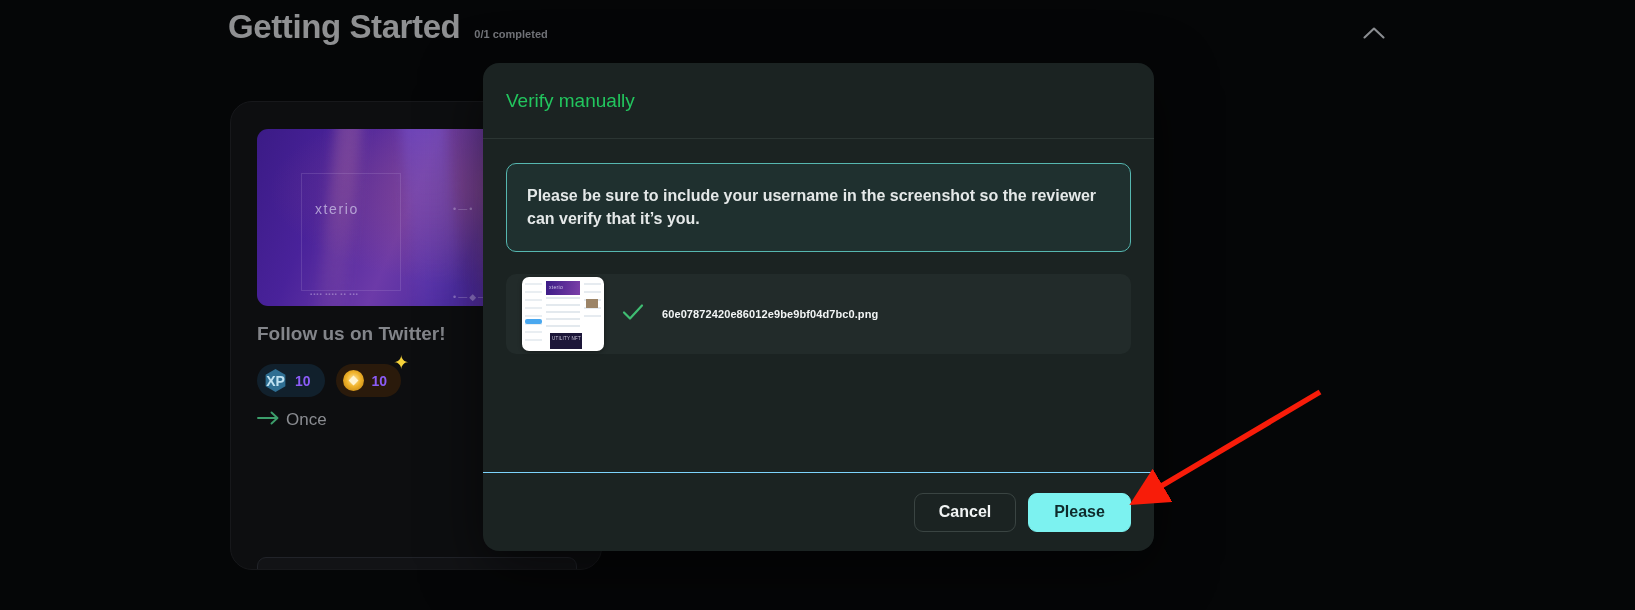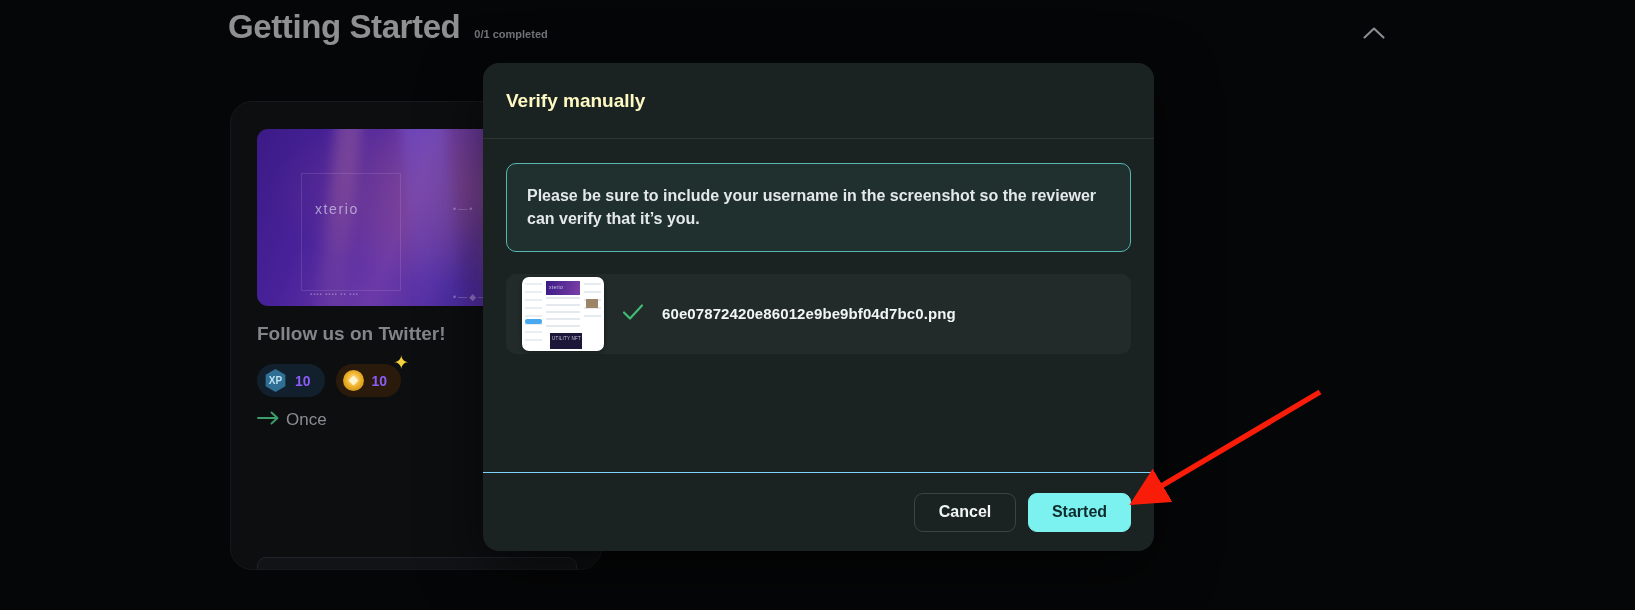--- a/index.html
+++ b/index.html
@@ -79,21 +79,21 @@
     display: flex; align-items: center; gap: 8px;
     padding: 5px 14px 5px 7px; border-radius: 999px; position: relative;
   }
   .pill-xp { background: #11202c; }
   .pill-coin { background: #2a1a0b; }
   .reward-value { font-size: 14px; font-weight: bold; color: #8b5cf6; }
   .xp-hex {
     width: 23px; height: 23px; background: #2f6f93;
     clip-path: polygon(50% 0%, 93% 25%, 93% 75%, 50% 100%, 7% 75%, 7% 25%);
     display: flex; align-items: center; justify-content: center;
-    font-size: 10px; font-weight: bold; color: #bfe2f2;
+    font-size: 14px; font-weight: bold; color: #bfe2f2;
   }
   .coin-circle {
     width: 21px; height: 21px; border-radius: 50%;
     background: radial-gradient(circle at 50% 45%, #ffe9a8 0%, #f0b32a 45%, #b5780c 100%);
     display:flex; align-items:center; justify-content:center;
   }
   .coin-circle i { width:7px; height:7px; background:#fff4cf; transform: rotate(45deg); display:block; }
   .sparkle {
     position: absolute; right: -8px; top: -11px; font-size: 19px; color: #f5d23a; line-height: 1;
   }
@@ -116,21 +116,21 @@
     background: #1b2322;
     border-radius: 16px;
     box-shadow: 0 18px 60px rgba(0,0,0,.55);
     overflow: hidden;
     display: flex; flex-direction: column;
   }
   .modal-header {
     height: 76px; display: flex; align-items: center;
     padding: 0 23px; border-bottom: 1px solid #2b3533;
   }
-  .modal-title { font-size: 19px; font-weight: bold; color: #fef9c3; text-align: center; }
+  .modal-title { font-size: 19px; font-weight: normal; color: #22c55e; text-align: center; }
   .modal-desc {
     padding: 26px 23px 25px 23px;
     border-bottom: 1px solid #2b3533;
     font-size: 16.5px; line-height: 1.5; font-weight: bold; color: #dfe3e3;
     max-width: 625px;
   }
   .modal-body { padding: 24px 23px 0 23px; flex: 1; }
   .callout {
     border: 1px solid #56b7b0;
     background: #1f302f;
@@ -159,21 +159,21 @@
   .th-mid { position:absolute; left:24px; top:20px; width:34px; height:32px;
             background: repeating-linear-gradient(to bottom, #e3e9ee 0 2px, transparent 2px 7px); }
   .th-blue { position:absolute; left:3px; top:42px; width:17px; height:5px; background:#4aa8ef; border-radius:2px; }
   .th-right { position:absolute; left:62px; top:6px; width:17px; height:40px;
               background: repeating-linear-gradient(to bottom, #e6ebf0 0 2px, transparent 2px 8px); }
   .th-tan { position:absolute; left:64px; top:22px; width:12px; height:9px; background:#9c8467; }
   .th-dark { position:absolute; left:28px; top:56px; width:32px; height:16px;
              background:#1c1638; }
   .th-darktxt { position:absolute; left:30px; top:59px; font-size:4.5px; color:#cfcade; letter-spacing:.2px;}
   .check-icon { flex: none; }
-  .file-name { font-size: 15px; font-weight: bold; color: #f2f5f5; letter-spacing: .1px; }
+  .file-name { font-size: 11px; font-weight: bold; color: #f2f5f5; letter-spacing: .1px; }
 
   .modal-footer {
     height: 79px; border-top: 1px solid #7dd3fc;
     display: flex; align-items: center; justify-content: flex-end; gap: 12px;
     padding: 0 23px;
   }
   .btn {
     height: 39px; border-radius: 9px; font-size: 16px; font-weight: bold;
     display: flex; align-items: center; justify-content: center; cursor: pointer;
   }
@@ -269,21 +269,21 @@
           <svg width="22" height="18" viewBox="0 0 22 18" fill="none">
             <path d="M2 9.5L8 15.5L20 2.5" stroke="#3fbd72" stroke-width="2.2" stroke-linecap="round" stroke-linejoin="round"></path>
           </svg>
         </span>
         <span class="file-name">60e07872420e86012e9be9bf04d7bc0.png</span>
       </div>
     </div>
 
     <div class="modal-footer">
       <div class="btn btn-cancel">Cancel</div>
-      <div class="btn btn-submit">Started</div>
+      <div class="btn btn-submit">Please</div>
     </div>
   </div>
 
   <svg class="arrow-overlay">
     <defs>
       <marker id="ahead" markerWidth="7" markerHeight="7" refX="5.6" refY="3.5" orient="auto">
         <path d="M0,0 L7,3.5 L0,7 Z" fill="#f81c09"></path>
       </marker>
     </defs>
     <line x1="1320" y1="392" x2="1136" y2="501" stroke="#f81c09" stroke-width="5.5" marker-end="url(#ahead)"></line>

